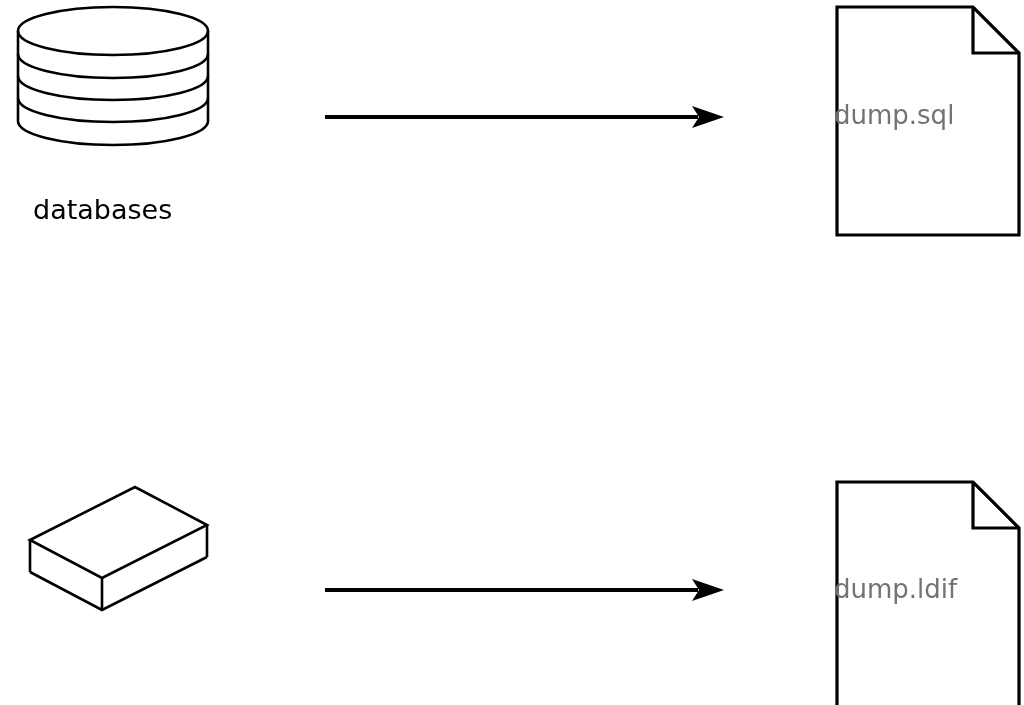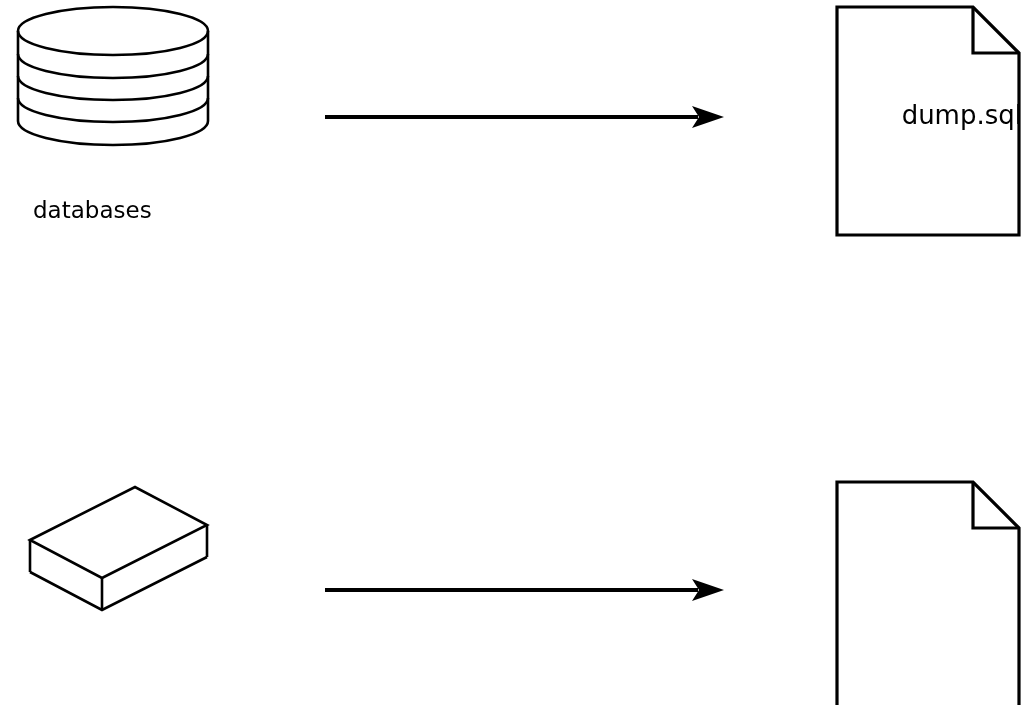--- a/index.html
+++ b/index.html
@@ -8,31 +8,31 @@
       width: 1024px;
       height: 705px;
       background: #ffffff;
       overflow: hidden;
       font-family: "DejaVu Sans", sans-serif;
       color: #000000;
     }
     .abs { position: absolute; }
     .label {
       position: absolute;
-      font-size: 23px;
+      font-size: 27px;
       line-height: 30px;
       color: #000000;
       white-space: nowrap;
     }
     .file-label {
       position: absolute;
       font-size: 26px;
       line-height: 30px;
-      color: #000000;
-      text-align: right;
+      color: #737373;
+      text-align: left;
       white-space: nowrap;
     }
     svg { display: block; }
   </style>
 </head>
 <body>
 
 <div class="canvas">
 
   <div class="abs" style="left:15px; top:4px;">
@@ -86,14 +86,15 @@
     </svg>
   </div>
 
   <div class="abs" style="left:834px; top:479px;">
     <svg width="188" height="234" viewBox="0 0 188 234" fill="none" stroke="#000000" stroke-width="3.2" stroke-linejoin="miter">
       <path d="M 3 3 H 139 L 185 49 V 231 H 3 Z" fill="#ffffff"></path>
       <path d="M 139 3 V 49 H 185"></path>
     </svg>
   </div>
 
+  <div class="file-label" style="left:834px; top:574px; width:188px;">dump.ldif</div>
 
 </div>
 
 </body></html>

